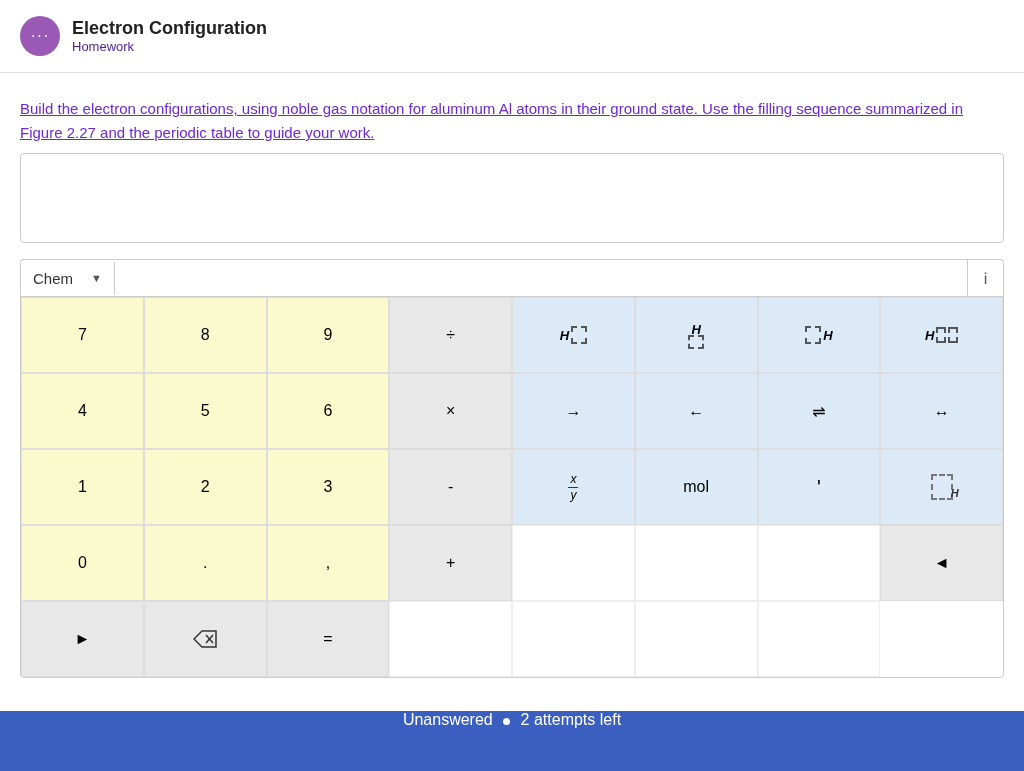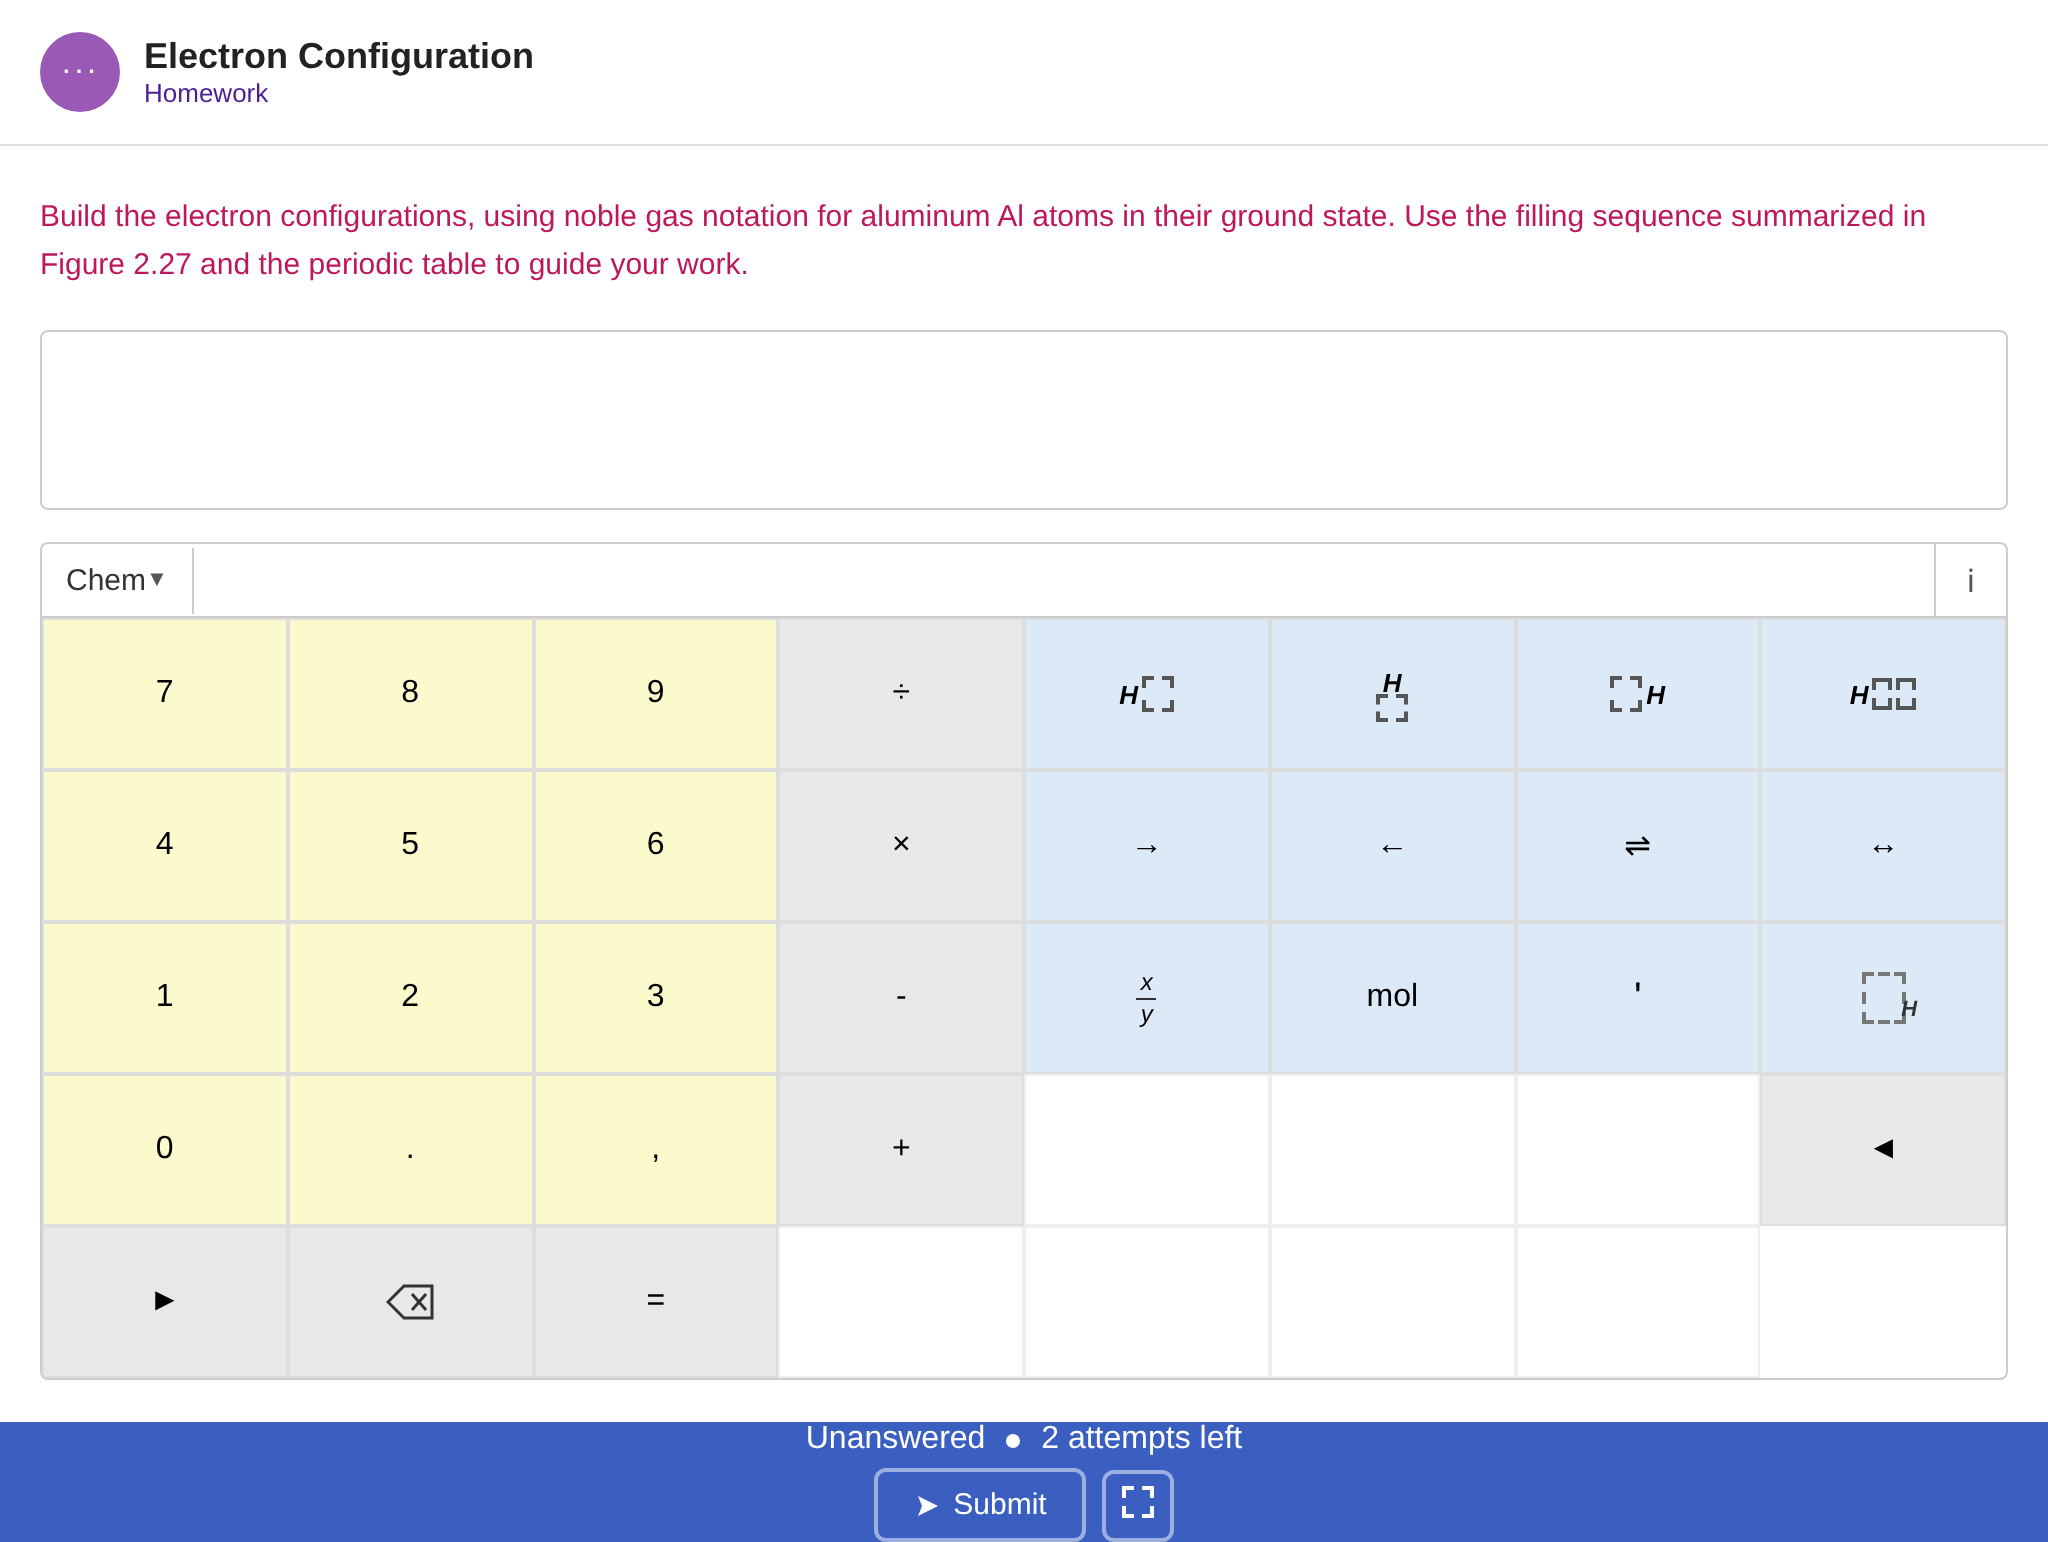--- a/index.html
+++ b/index.html
@@ -5,25 +5,25 @@
     * { box-sizing: border-box; margin: 0; padding: 0; }
     body { font-family: Arial, sans-serif; background: #f0f0f0; display: flex; justify-content: center; align-items: flex-start; min-height: 100vh; }
     .container { width: 1024px; min-height: 771px; background: #fff; display: flex; flex-direction: column; }
     .header { display: flex; align-items: center; padding: 16px 20px; border-bottom: 1px solid #e0e0e0; }
     .header-icon { width: 40px; height: 40px; background: #9b59b6; border-radius: 50%; display: flex; align-items: center; justify-content: center; margin-right: 12px; flex-shrink: 0; }
     .header-icon-dots { color: white; font-size: 16px; letter-spacing: 1px; }
     .header-text { display: flex; flex-direction: column; }
     .header-title { font-size: 18px; font-weight: bold; color: #222; }
     .header-subtitle { font-size: 13px; color: #4c1d95; }
     .question-area { padding: 24px 20px 16px 20px; }
-    .question-text { font-size: 15px; color: #be185d; line-height: 1.6; margin-bottom: 20px; }
+    .question-text { font-size: 15px; color: #6d28d9; line-height: 1.6; margin-bottom: 8px; text-decoration: underline; }
     .answer-input-box { border: 1px solid #ccc; border-radius: 4px; min-height: 90px; width: 100%; padding: 8px; font-size: 15px; background: #fff; }
     .keyboard-section { padding: 0 20px; flex: 1; }
     .keyboard-toolbar { display: flex; align-items: center; border: 1px solid #ccc; border-bottom: none; border-radius: 4px 4px 0 0; background: #fff; }
-    .chem-dropdown { display: flex; align-items: center; padding: 8px 12px; cursor: pointer; border-right: 1px solid #ccc; font-size: 15px; color: #333; gap: 0; }
+    .chem-dropdown { display: flex; align-items: center; padding: 8px 12px; cursor: pointer; border-right: 1px solid #ccc; font-size: 15px; color: #333; gap: 18px; }
     .chem-dropdown-arrow { font-size: 11px; color: #555; }
     .keyboard-input-display { flex: 1; padding: 8px 12px; font-size: 15px; min-height: 36px; }
     .info-btn { width: 36px; height: 36px; display: flex; align-items: center; justify-content: center; cursor: pointer; color: #555; font-size: 16px; border-left: 1px solid #ccc; }
     .keyboard-grid { display: grid; grid-template-columns: repeat(8, 1fr); border: 1px solid #ccc; border-radius: 0 0 4px 4px; overflow: hidden; }
     .key { display: flex; align-items: center; justify-content: center; padding: 0; height: 76px; border: 1px solid #ddd; cursor: pointer; font-size: 16px; user-select: none; }
     .key-yellow { background: #fafacd; }
     .key-light-gray { background: #e8e8e8; }
     .key-blue { background: #dce9f7; }
     .key-white { background: #fff; }
     .key-nav { background: #e8e8e8; }
@@ -156,30 +156,14 @@
 
     </div>
   </div>
 
   <div class="bottom-bar">
     <div>
       <span>Unanswered</span>
       <span class="status-dot"></span>
       <span>2 attempts left</span>
     </div>
-    <div class="bottom-right">
-      <button class="submit-btn">
-        <svg width="14" height="14" viewBox="0 0 14 14" fill="white">
-          <polygon points="2,2 12,7 2,12 4,7" fill="white"></polygon>
-        </svg>
-        <span>Submit</span>
-      </button>
-      <button class="expand-btn">
-        <svg width="16" height="16" viewBox="0 0 16 16" fill="none">
-          <polyline points="1,6 1,1 6,1" stroke="white" stroke-width="2" fill="none"></polyline>
-          <polyline points="10,1 15,1 15,6" stroke="white" stroke-width="2" fill="none"></polyline>
-          <polyline points="1,10 1,15 6,15" stroke="white" stroke-width="2" fill="none"></polyline>
-          <polyline points="10,15 15,15 15,10" stroke="white" stroke-width="2" fill="none"></polyline>
-        </svg>
-      </button>
-    </div>
   </div>
 </div>
 
 </body></html>

